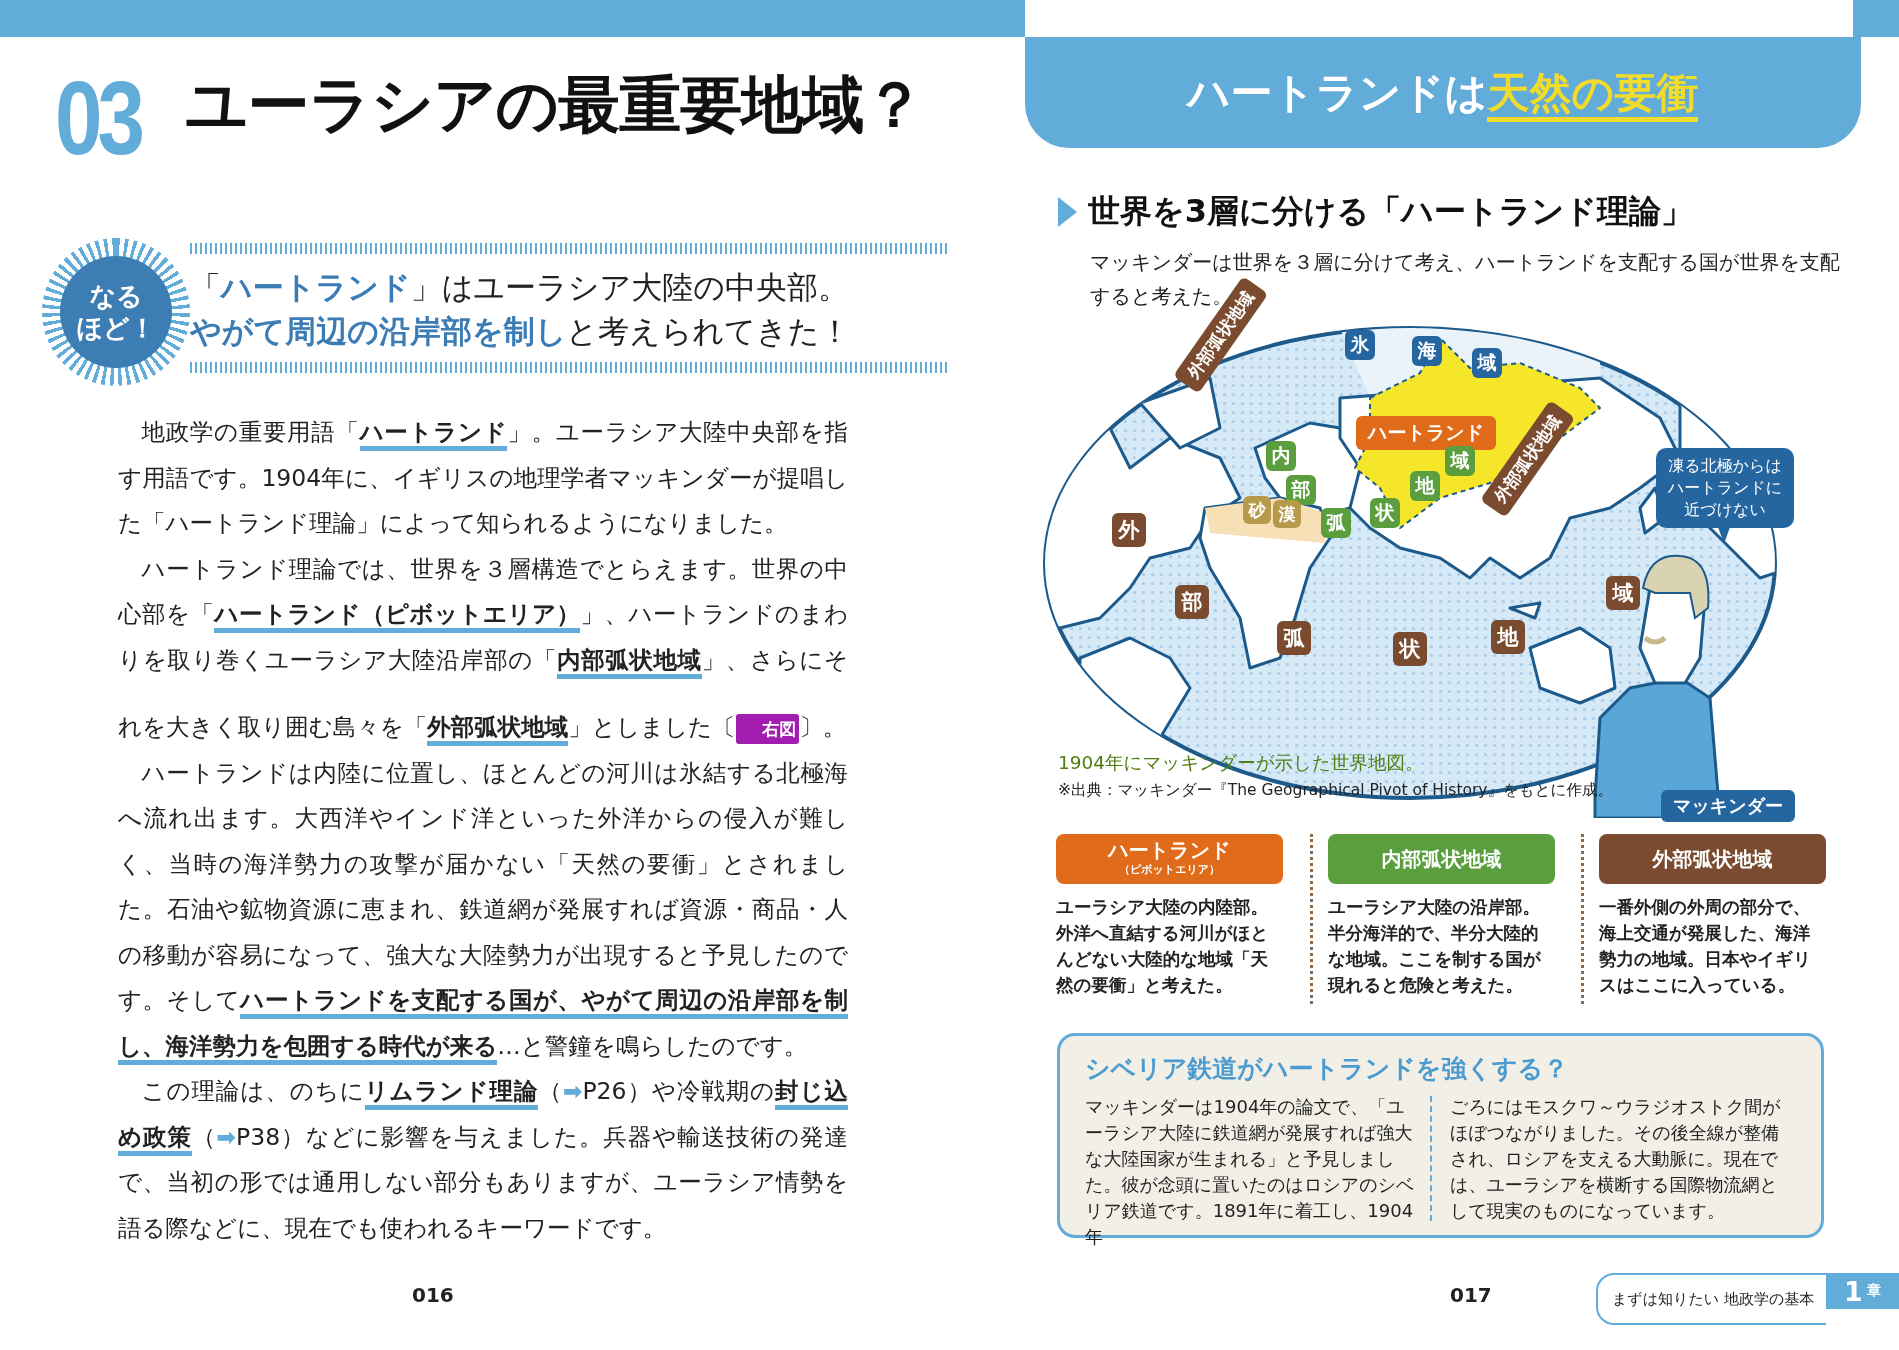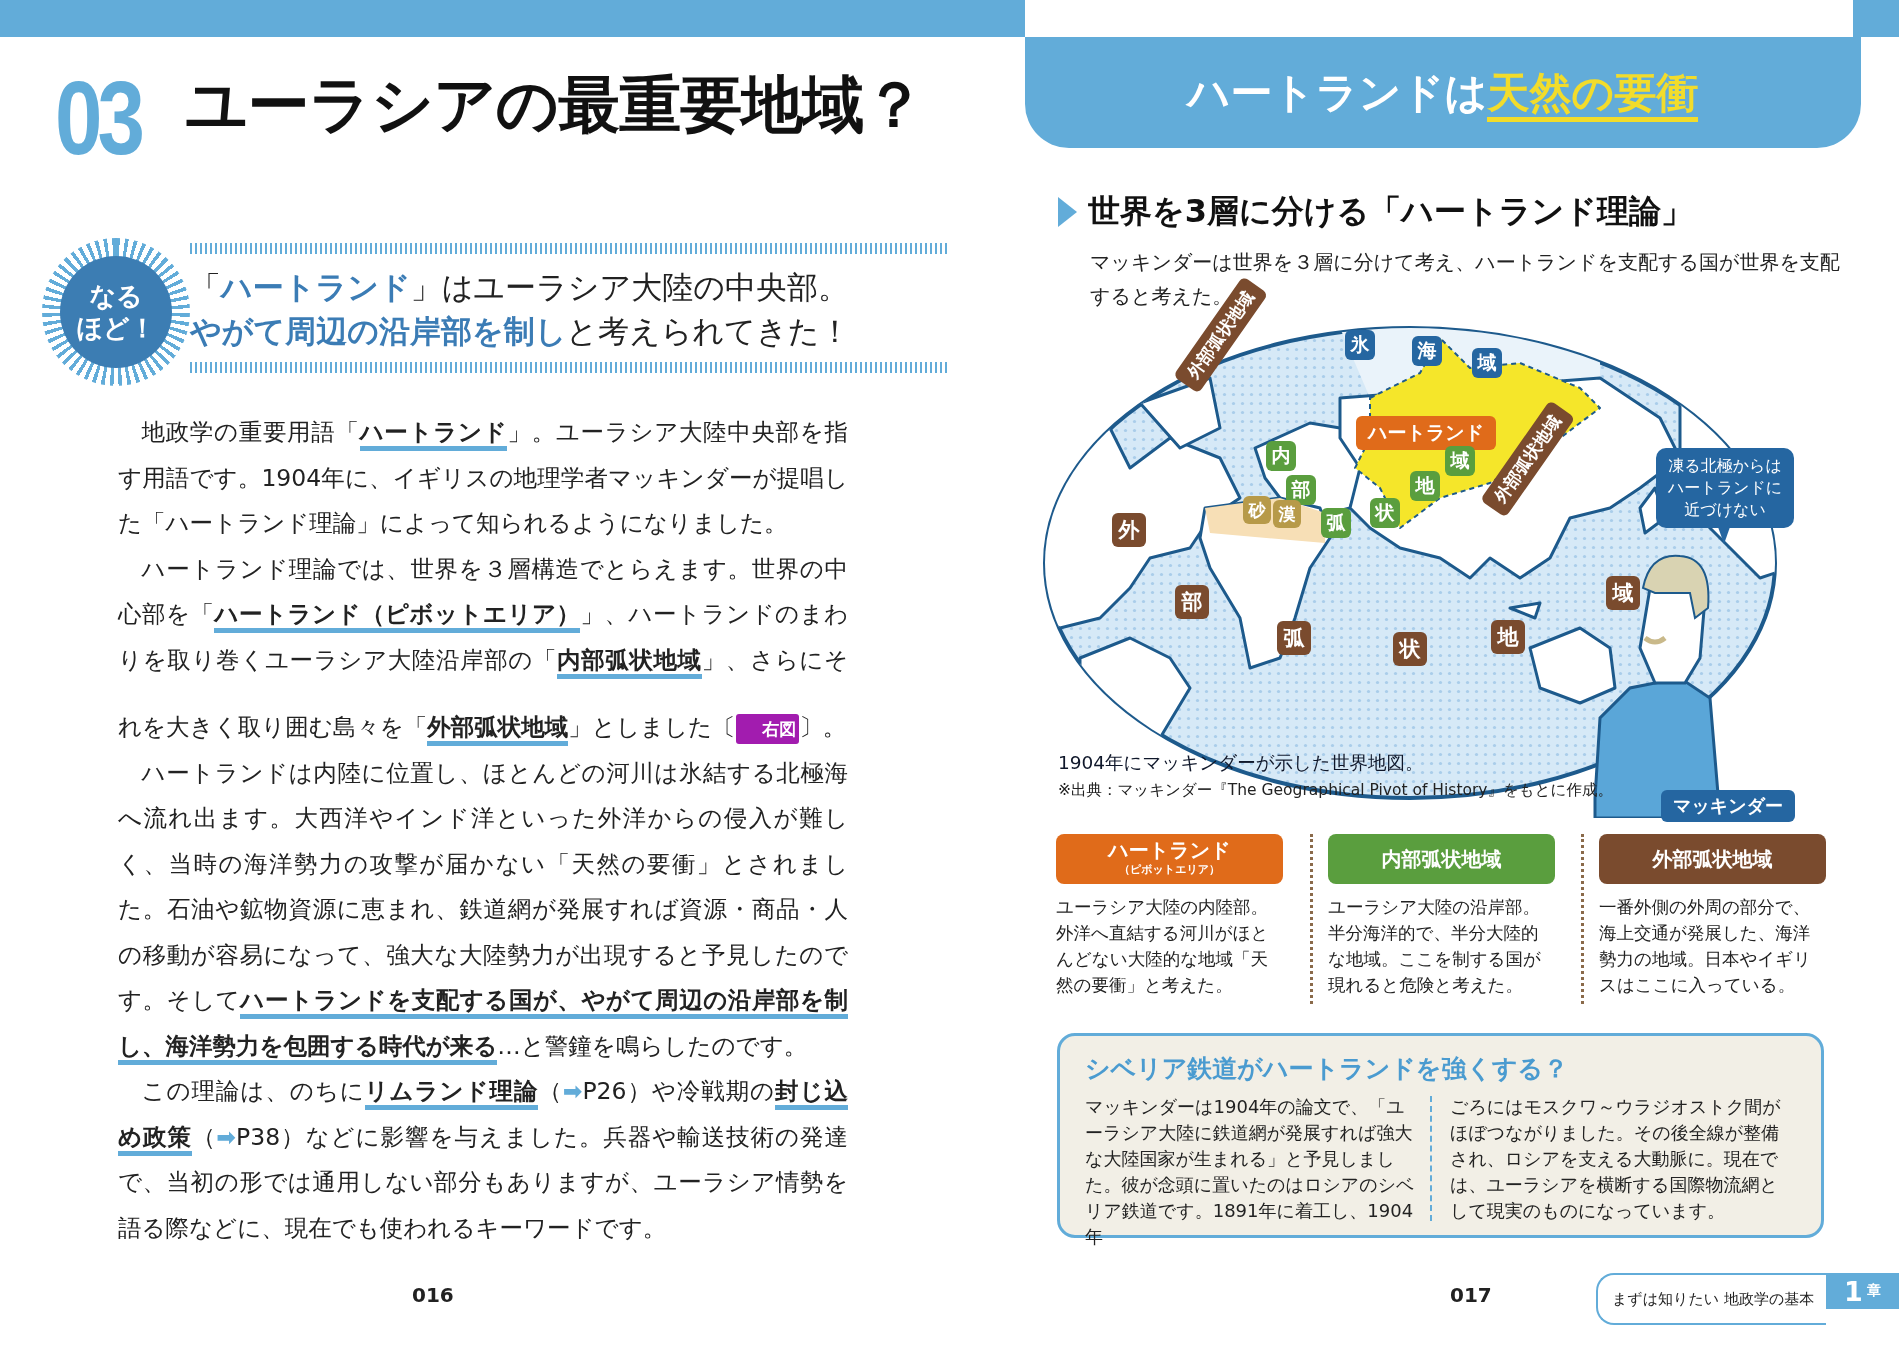--- a/index.html
+++ b/index.html
@@ -51,30 +51,30 @@
   .tag { position: absolute; color: #fff; font-weight: bold; border-radius: 6px; display: flex; align-items: center; justify-content: center; font-size: 19px; }
   .tag.blue { background: #2566a1; width: 30px; height: 30px; }
   .tag.green { background: #5a9e3e; width: 30px; height: 30px; }
   .tag.brown { background: #7a4b2e; width: 34px; height: 34px; font-size: 21px; }
   .tag.sand { background: #b79a49; width: 28px; height: 28px; font-size: 17px; }
   .tag.orange { background: #e06b1a; padding: 4px 12px; font-size: 19px; }
   .tag.brown-long { background: #7a4b2e; padding: 4px 10px; font-size: 17px; white-space: nowrap; }
   .bubble { position: absolute; left: 1656px; top: 448px; width: 138px; height: 80px; background: #2566a1; border-radius: 10px; color: #fff; font-size: 16px; line-height: 22px; text-align: center; padding-top: 7px; }
   .bubble::after { content: ""; position: absolute; left: 62px; bottom: -16px; border-left: 6px solid transparent; border-right: 6px solid transparent; border-top: 17px solid #2566a1; }
 
-  .cap1 { position: absolute; left: 1058px; top: 750px; font-size: 18.5px; color: #0f172a; white-space: nowrap; }
+  .cap1 { position: absolute; left: 1058px; top: 750px; font-size: 18.5px; color: #4d7c0f; white-space: nowrap; }
   .cap2 { position: absolute; left: 1058px; top: 780px; font-size: 15.5px; color: #222; white-space: nowrap; }
   .person-label { position: absolute; left: 1661px; top: 790px; background: #2566a1; color: #fff; font-size: 18px; font-weight: bold; padding: 4px 12px; border-radius: 6px; }
 
   
   .cols { position: absolute; left: 1056px; top: 834px; width: 770px; height: 170px; }
   .col { position: absolute; top: 0; width: 227px; }
   .col .hdr { height: 50px; border-radius: 8px; color: #fff; font-weight: bold; display: flex; flex-direction: column; justify-content: center; align-items: center; font-size: 20px; line-height: 22px; }
   .col .hdr small { font-size: 11px; line-height: 18px; }
-  .col .desc { margin-top: 10px; font-size: 17.5px; line-height: 26px; color: #222; }
+  .col .desc { margin-top: 10px; font-size: 17.5px; line-height: 26px; color: #222; font-weight: bold; }
   .col-sep { position: absolute; top: 0; width: 0; height: 170px; border-left: 3px dotted #8a6a4a; }
 
   
   .column-box { position: absolute; left: 1057px; top: 1033px; width: 767px; height: 205px; background: #f2efe6; border: 3px solid #62acd9; border-radius: 18px; }
   .column-title { position: absolute; left: 25px; top: 16px; font-size: 25px; font-weight: bold; color: #4a9bd0; white-space: nowrap; }
   .column-body { position: absolute; top: 58px; width: 335px; font-size: 18px; line-height: 26px; color: #222; }
   .column-body.l { left: 25px; }
   .column-body.r { left: 390px; }
   .column-sep { position: absolute; left: 370px; top: 60px; height: 125px; border-left: 2px dashed #62acd9; }
 

